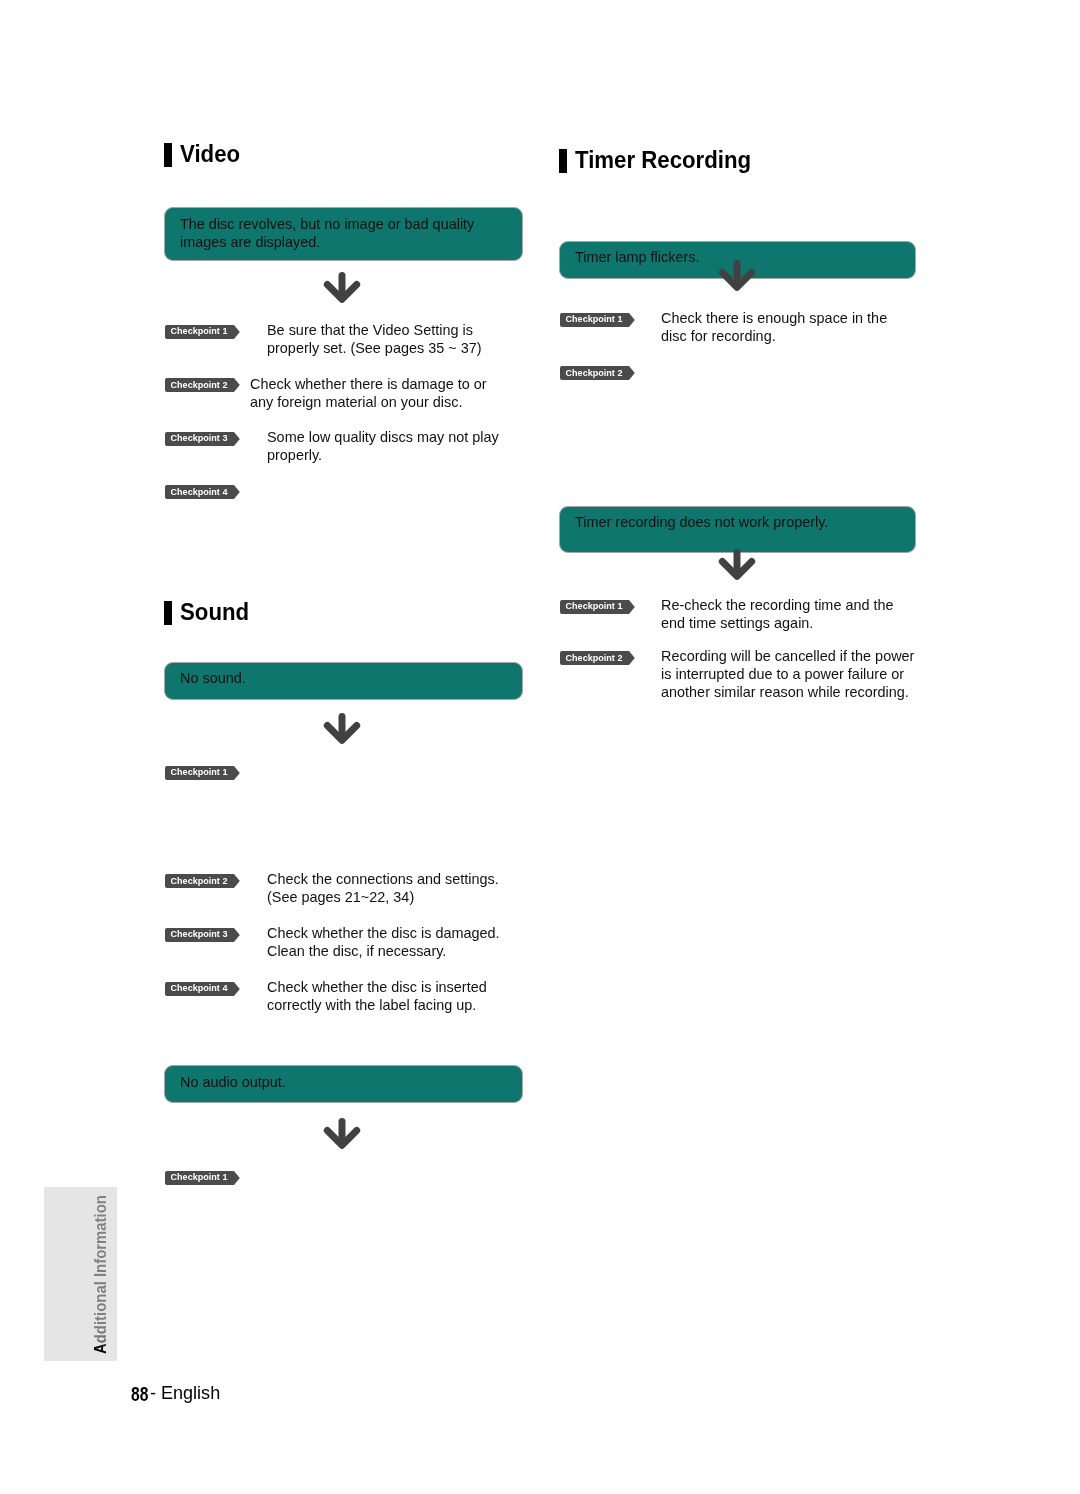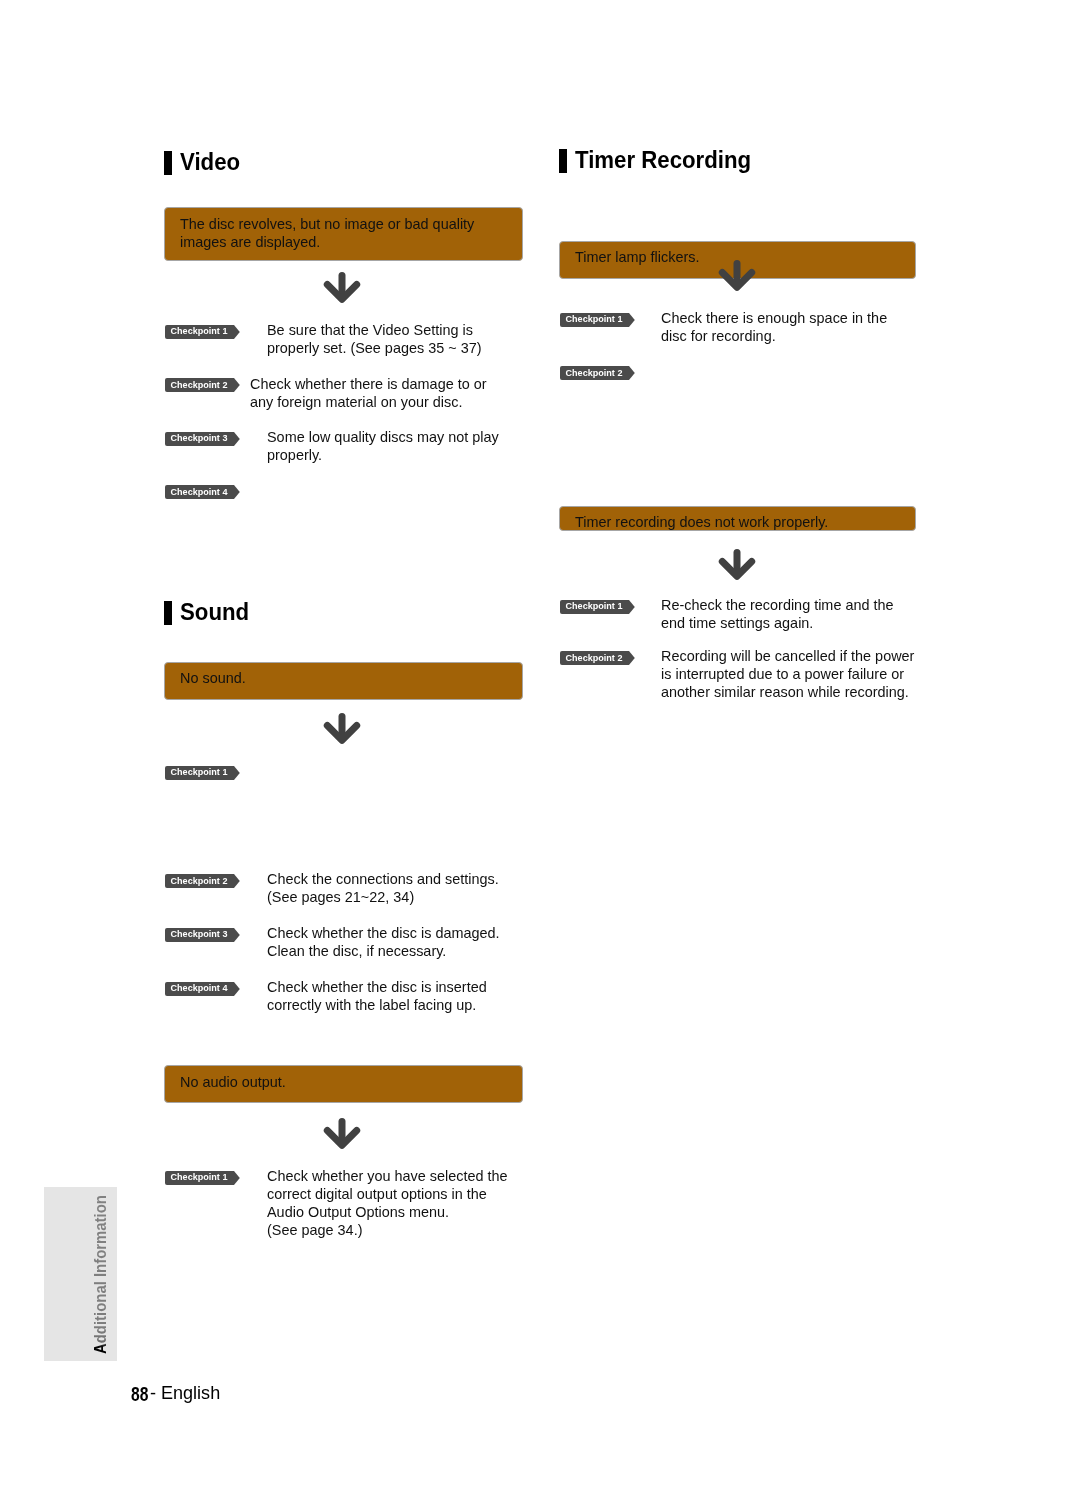--- a/index.html
+++ b/index.html
@@ -24,22 +24,22 @@
   .sec-head .htext {
     position:absolute; left:15.6px; top:-3.9px;
     font-size:24.4px; font-weight:bold; line-height:30px; color:#000;
     white-space:nowrap; display:block;
     transform:scaleX(0.911); transform-origin:left top;
   }
 
   
   .symptom {
     position:absolute; box-sizing:border-box;
-    border:1.4px solid #a6a6a6; border-radius:4px;
-    background:#a16207;
+    border:1.4px solid #a6a6a6; border-radius:9px;
+    background:#0f766e;
   }
   .symptom .sline {
     position:absolute; left:15.0px;
     font-size:14.8px; line-height:17.93px; color:#111111;
     white-space:nowrap; display:block;
     transform:scaleX(0.975); transform-origin:left top;
   }
 
   
   .arrow-icon { position:absolute; overflow:visible; }
@@ -80,21 +80,21 @@
   .footer .fnum  { position:absolute; left:0px;     top:0.5px; font-weight:bold;   font-size:19.8px; transform:scaleX(0.79); transform-origin:left top; }
   .footer .fsep  { position:absolute; left:18.7px;  top:0px;    font-weight:normal; font-size:19.1px; transform:scaleX(0.95); transform-origin:left top; }
   .footer .flang { position:absolute; left:30.2px;  top:0px;    font-weight:normal; font-size:19.1px; transform:scaleX(0.945); transform-origin:left top; }
 </style>
 </head>
 <body>
 
 <div class="page">
 
 <div class="col col-left">
-  <div class="sec-head" style="left:164.3px;top:143.0px;margin-top:8px;">
+  <div class="sec-head" style="left:164.3px;top:143.0px;">
     <span class="marker"></span>
     <span class="htext">Video</span>
   </div>
   <div class="symptom" style="left:164.3px;top:206.7px;width:358.6px;height:53.9px;">
     <span class="sline" style="top:8.35px;">The disc revolves, but no image or bad quality</span>
     <span class="sline" style="top:26.28px;">images are displayed.</span>
   </div>
   <svg class="arrow-icon" style="left:321.9px;top:267.7px;" width="40" height="40" viewBox="0 0 40 40">
     <g fill="none" stroke="#414141" stroke-width="7" stroke-linecap="round" stroke-linejoin="round">
       <path d="M20 7.5 L20 26.2"></path>
@@ -193,26 +193,20 @@
     <g fill="none" stroke="#414141" stroke-width="7" stroke-linecap="round" stroke-linejoin="round">
       <path d="M20 7.5 L20 26.2"></path>
       <path d="M5.3 16.5 L20 31.2 L34.7 16.5"></path>
     </g>
   </svg>
   <div class="cp-badge" style="left:165.1px;top:1170.5px;">
     <svg class="cp-shape" width="74.8" height="14.0" viewBox="0 0 74.8 14.0">
       <path d="M2,0 H69.0 L74.8,7.0 L69.0,14.0 H2 A2,2 0 0 1 0,12.0 V2 A2,2 0 0 1 2,0 Z" fill="#4b4b4b"></path>
     </svg>
     <span class="cp-label">Checkpoint 1</span>
-  </div>
-  <div class="cp-text" style="left:267.3px;top:1168.15px;">
-    <span class="tline">Check whether you have selected the</span>
-    <span class="tline">correct digital output options in the</span>
-    <span class="tline">Audio Output Options menu.</span>
-    <span class="tline">(See page 34.)</span>
   </div>
 </div>
 
 <div class="col col-right">
   <div class="sec-head" style="left:559.3px;top:149px;">
     <span class="marker"></span>
     <span class="htext">Timer Recording</span>
   </div>
   <div class="symptom" style="left:559.3px;top:208.9px;width:356.6px;height:37.8px;margin-top:32px;">
     <span class="sline" style="top:7.25px;">Timer lamp flickers.</span>
@@ -232,21 +226,21 @@
   <div class="cp-text" style="left:661.4px;top:310.15px;">
     <span class="tline">Check there is enough space in the</span>
     <span class="tline">disc for recording.</span>
   </div>
   <div class="cp-badge" style="left:560.3px;top:366.0px;">
     <svg class="cp-shape" width="74.8" height="14.0" viewBox="0 0 74.8 14.0">
       <path d="M2,0 H69.0 L74.8,7.0 L69.0,14.0 H2 A2,2 0 0 1 0,12.0 V2 A2,2 0 0 1 2,0 Z" fill="#4b4b4b"></path>
     </svg>
     <span class="cp-label">Checkpoint 2</span>
   </div>
-  <div class="symptom" style="left:559.3px;top:505.7px;width:356.6px;height:25px;">
+  <div class="symptom" style="left:559.3px;top:505.7px;width:356.6px;height:47px;">
     <span class="sline" style="top:7.25px;">Timer recording does not work properly.</span>
   </div>
   <svg class="arrow-icon" style="left:716.8px;top:545.1px;" width="40" height="40" viewBox="0 0 40 40">
     <g fill="none" stroke="#414141" stroke-width="7" stroke-linecap="round" stroke-linejoin="round">
       <path d="M20 7.5 L20 26.2"></path>
       <path d="M5.3 16.5 L20 31.2 L34.7 16.5"></path>
     </g>
   </svg>
   <div class="cp-badge" style="left:560.3px;top:599.6px;">
     <svg class="cp-shape" width="74.8" height="14.0" viewBox="0 0 74.8 14.0">

